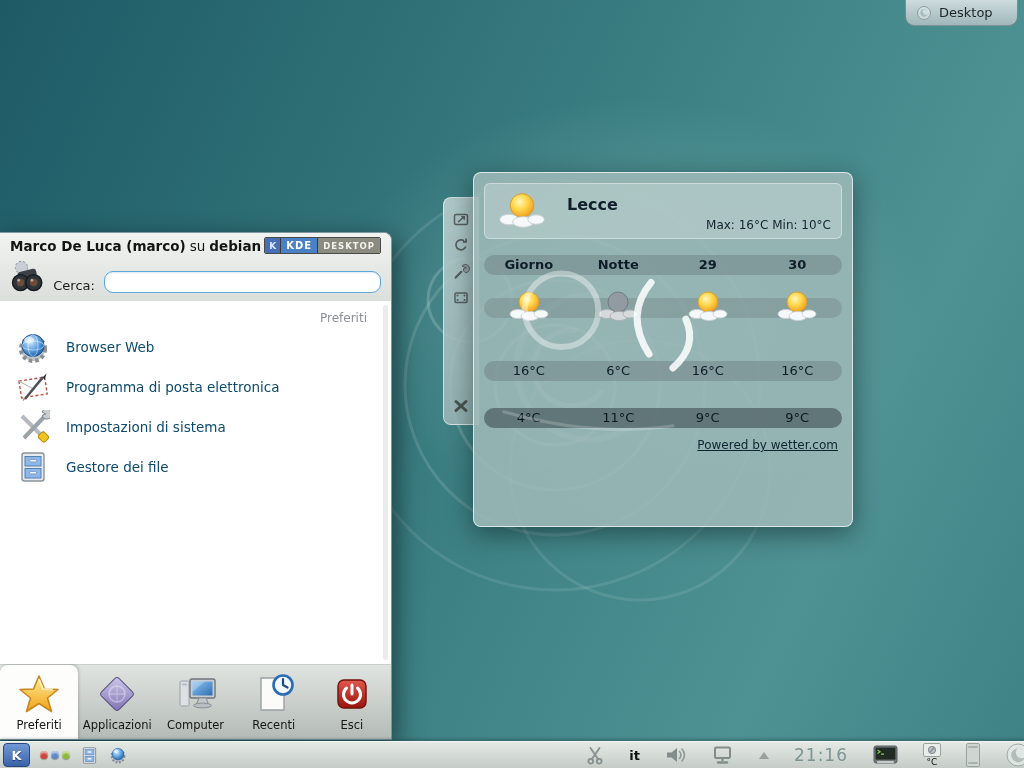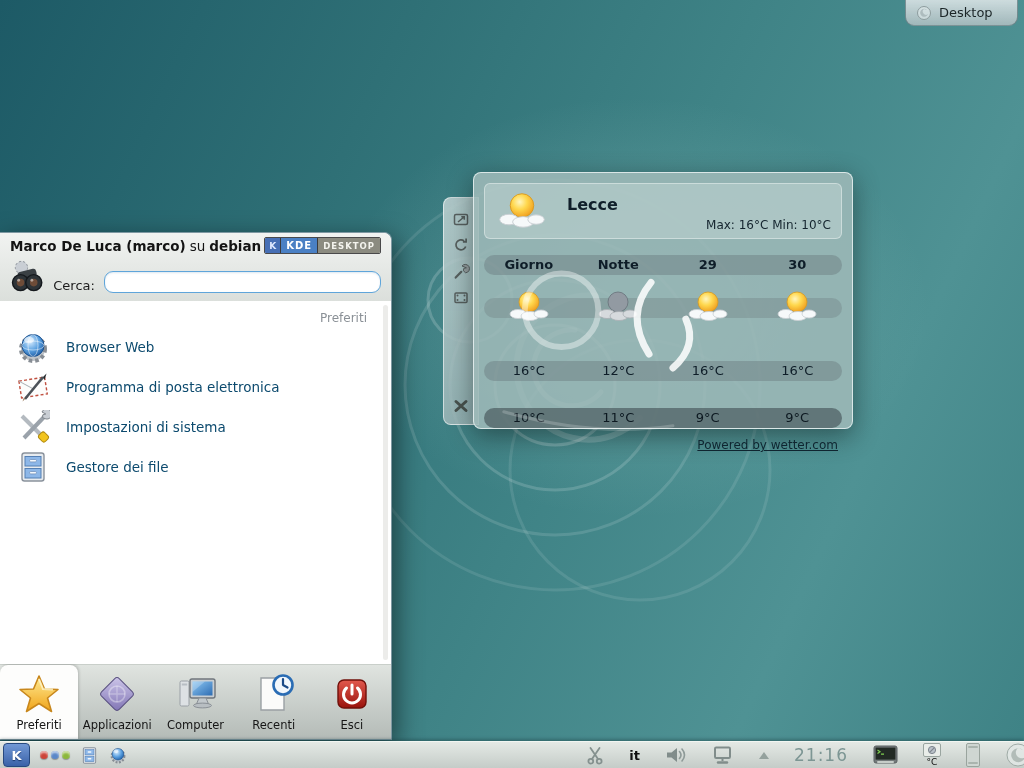--- a/index.html
+++ b/index.html
@@ -19,21 +19,21 @@
     background:linear-gradient(rgba(216,226,228,.92),rgba(176,191,194,.85));
     border:1px solid rgba(60,88,94,.55);border-top:none;border-radius:0 0 9px 9px;cursor:pointer}
   #toolbox .tb-label{font-size:13px;color:#1b2527}
   
   #weather-handle{position:absolute;left:443px;top:197px;width:36px;height:228px;z-index:1;
     background:linear-gradient(rgba(186,207,207,.9),rgba(160,184,185,.85));
     border:1px solid rgba(255,255,255,.55);border-radius:8px 0 0 8px;box-sizing:border-box;
     display:flex;flex-direction:column;align-items:center;padding:13px 0 10px;gap:9px}
   #weather-handle .hbtn{width:18px;height:17px;cursor:pointer}
   #weather-handle .hspacer{flex:1}
-  #weather{position:absolute;left:473px;top:172px;width:380px;height:257px;z-index:2;
+  #weather{position:absolute;left:473px;top:172px;width:380px;height:355px;z-index:2;
     background:rgba(157,184,183,.88);border:1px solid rgba(252,255,255,.68);border-radius:8px;
     box-shadow:0 7px 26px rgba(0,10,12,.45);box-sizing:border-box}
   .w-inner{position:relative;height:100%;padding:10px;box-sizing:border-box;z-index:2}
   .w-head{height:56px;background:rgba(191,211,210,.55);border:1px solid rgba(255,255,255,.38);
     border-radius:6px;display:flex;align-items:flex-start;padding:5px 10px;position:relative;box-sizing:border-box}
   .w-city{font-size:16px;font-weight:bold;color:#101f2a;margin:6px 0 0 18px}
   .w-maxmin{position:absolute;right:10px;bottom:6px;font-size:12px;color:#14242e}
   .w-band{height:20px;background:rgba(106,122,126,.45);border-radius:10px;display:flex}
   .w-band.colhead{margin-top:16px;background:rgba(108,125,129,.48)}
   .w-band.colhead .w-cell{font-weight:bold}
@@ -255,27 +255,27 @@
                 <ellipse cx="24" cy="27" rx="9" ry="4.5"></ellipse>
                 <ellipse cx="35" cy="25" rx="7" ry="4"></ellipse>
               </g>
             </svg>
         </div>
       </div>
     </div>
 
     <div class="w-band day">
       <div class="w-cell">16°C</div>
-      <div class="w-cell">12°C</div>
+      <div class="w-cell">6°C</div>
       <div class="w-cell">16°C</div>
       <div class="w-cell">16°C</div>
     </div>
 
     <div class="w-band night">
-      <div class="w-cell">10°C</div>
+      <div class="w-cell">4°C</div>
       <div class="w-cell">11°C</div>
       <div class="w-cell">9°C</div>
       <div class="w-cell">9°C</div>
     </div>
 
     <div class="w-credit">
       <span>Powered by wetter.com</span>
     </div>
   </div>
   <svg id="weather-swirl" viewBox="0 0 380 281">

